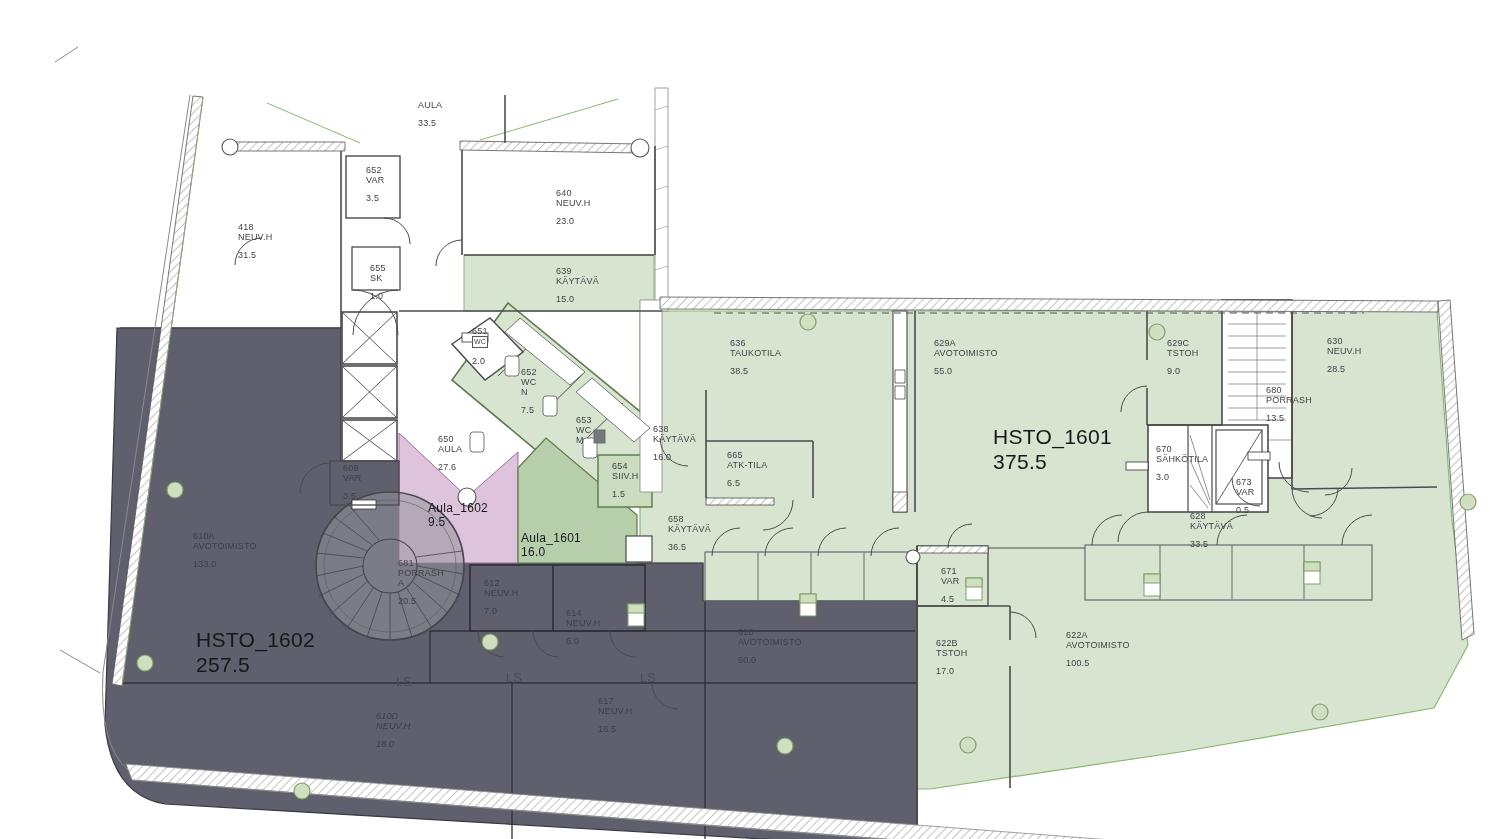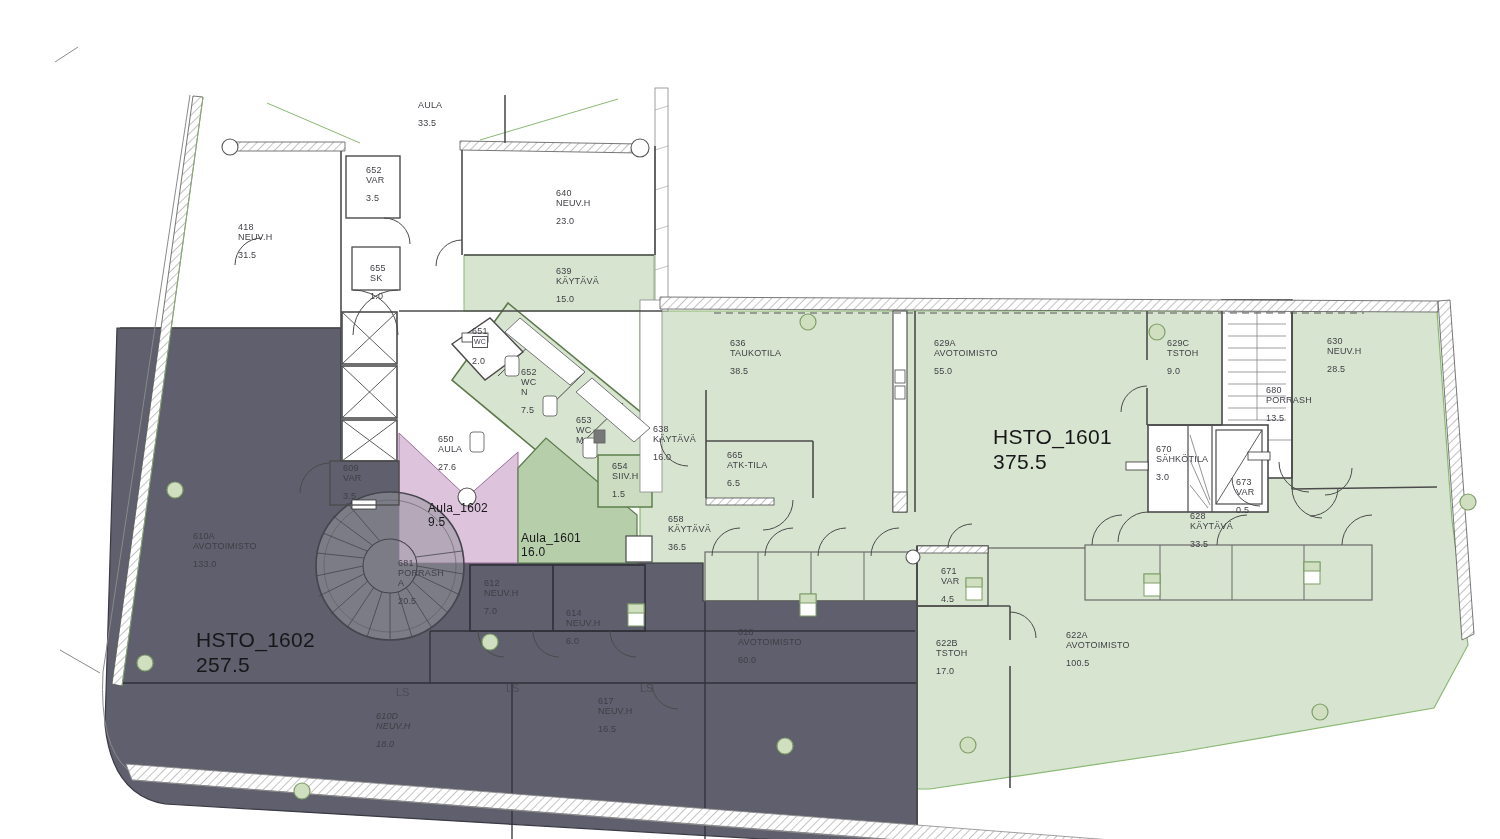--- a/index.html
+++ b/index.html
@@ -8,21 +8,21 @@
   .plan svg{position:absolute;left:0;top:0;}
   #labels,#zone-labels,#wall-labels{position:absolute;left:0;top:0;width:100%;height:100%;pointer-events:none;}
   .room{position:absolute;font-size:9px;line-height:10px;color:var(--label-text,#3f3f46);letter-spacing:.2px;}
   .room span.ln{display:block;white-space:nowrap;}
   .room span.area{margin-top:8px;}
   .room span.boxed{border:1px solid #55555c;padding:0 1px;font-size:7px;width:max-content;background:#fff;}
   .zone-label{position:absolute;color:#17171a;line-height:1.2;letter-spacing:.3px;}
   .zone-lg{font-size:21px;}
   .zone-md{font-size:12px;margin-top:12px;}
   .zone-label span{display:block;white-space:nowrap;}
-  .ls{position:absolute;font-size:11px;color:#4c4c55;margin-top:12px;}
+  .ls{position:absolute;font-size:13px;color:#4c4c55;}
 </style>
 </head>
 <body>
 
 <div class="plan">
 
 <svg width="1500" height="839" viewBox="0 0 1500 839">
   <defs>
     <pattern id="hatch" width="6" height="6" patternUnits="userSpaceOnUse" patternTransform="rotate(45)">
       <rect width="6" height="6" fill="#ffffff"></rect>

